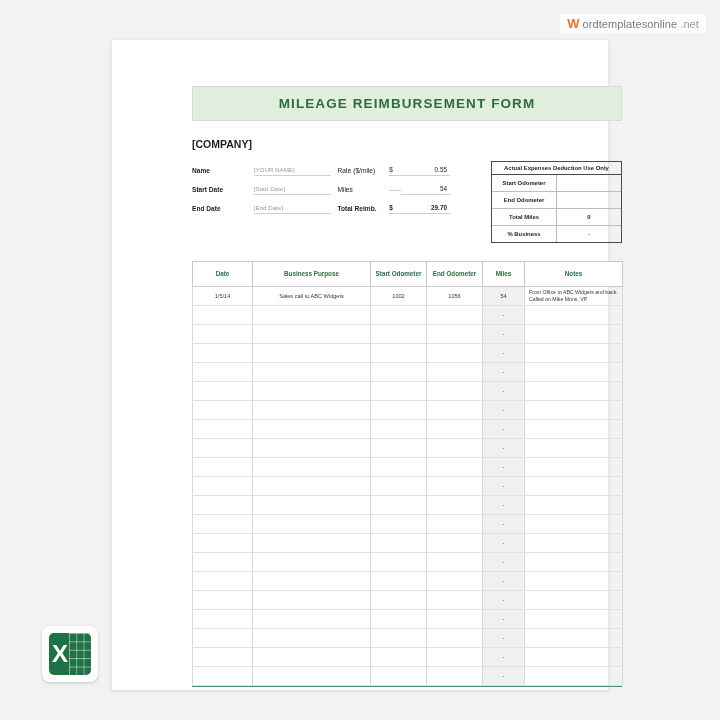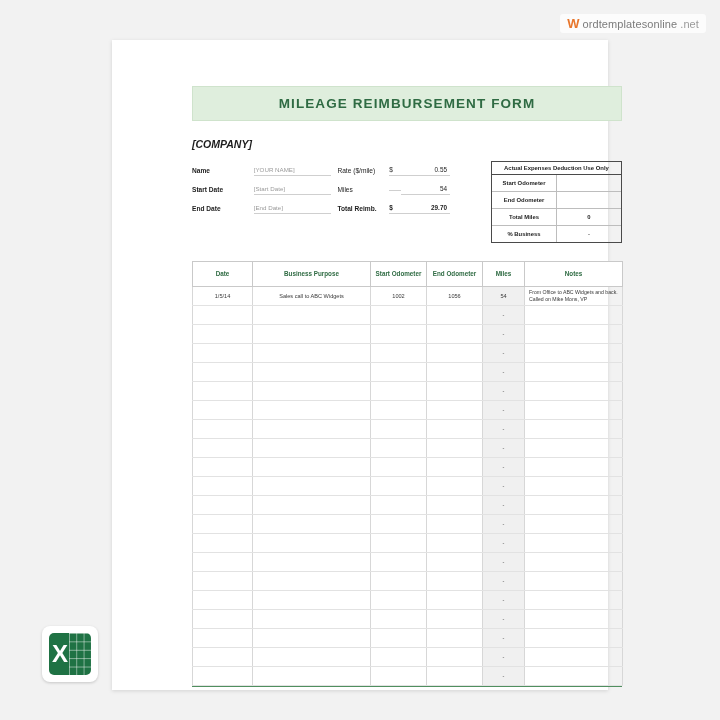--- a/index.html
+++ b/index.html
@@ -114,21 +114,20 @@
     letter-spacing: 1.1px;
     font-weight: bold;
   }
 
   
   .company {
     margin-top: 17px;
     font-size: 10.5px;
     font-weight: bold;
     color: #1d1d1d;
-    font-style: italic;
   }
 
   .info-zone {
     margin-top: 11px;
     display: flex;
     align-items: flex-start;
     justify-content: space-between;
   }
   .info-left { width: 258px; }
   .info-row {

